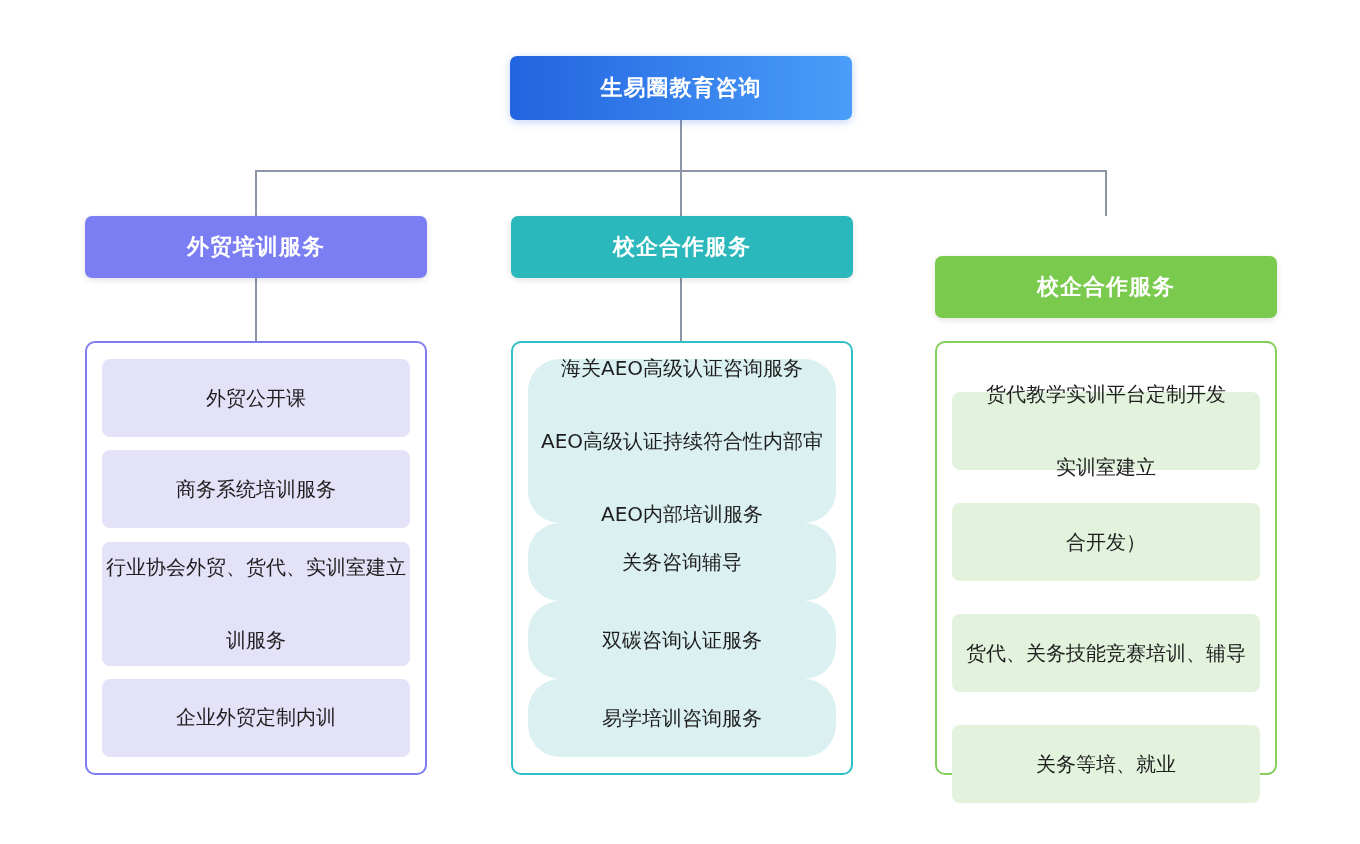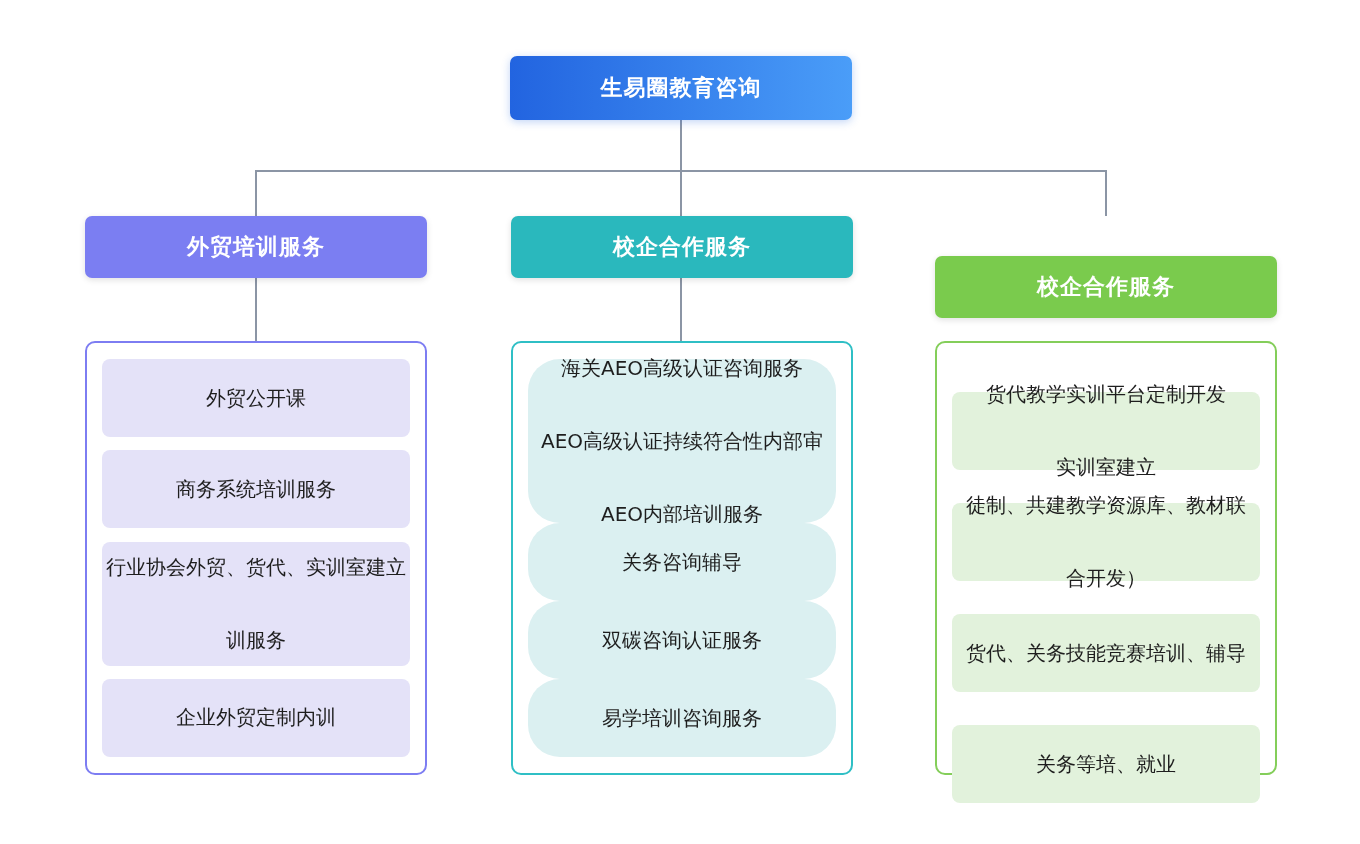--- a/index.html
+++ b/index.html
@@ -113,21 +113,20 @@
       <div class="item-line">易学培训咨询服务</div>
     </div>
   </div>
 
   <div class="list lc2">
     <div class="item">
       <div class="item-line">货代教学实训平台定制开发</div>
       <div class="item-line">实训室建立</div>
     </div>
     <div class="item">
-      <div class="item-line">徒制、共建教学资源库、教材联</div>
       <div class="item-line">合开发）</div>
     </div>
     <div class="item">
       <div class="item-line">货代、关务技能竞赛培训、辅导</div>
     </div>
     <div class="item">
       <div class="item-line">关务等培、就业</div>
     </div>
   </div>
 

